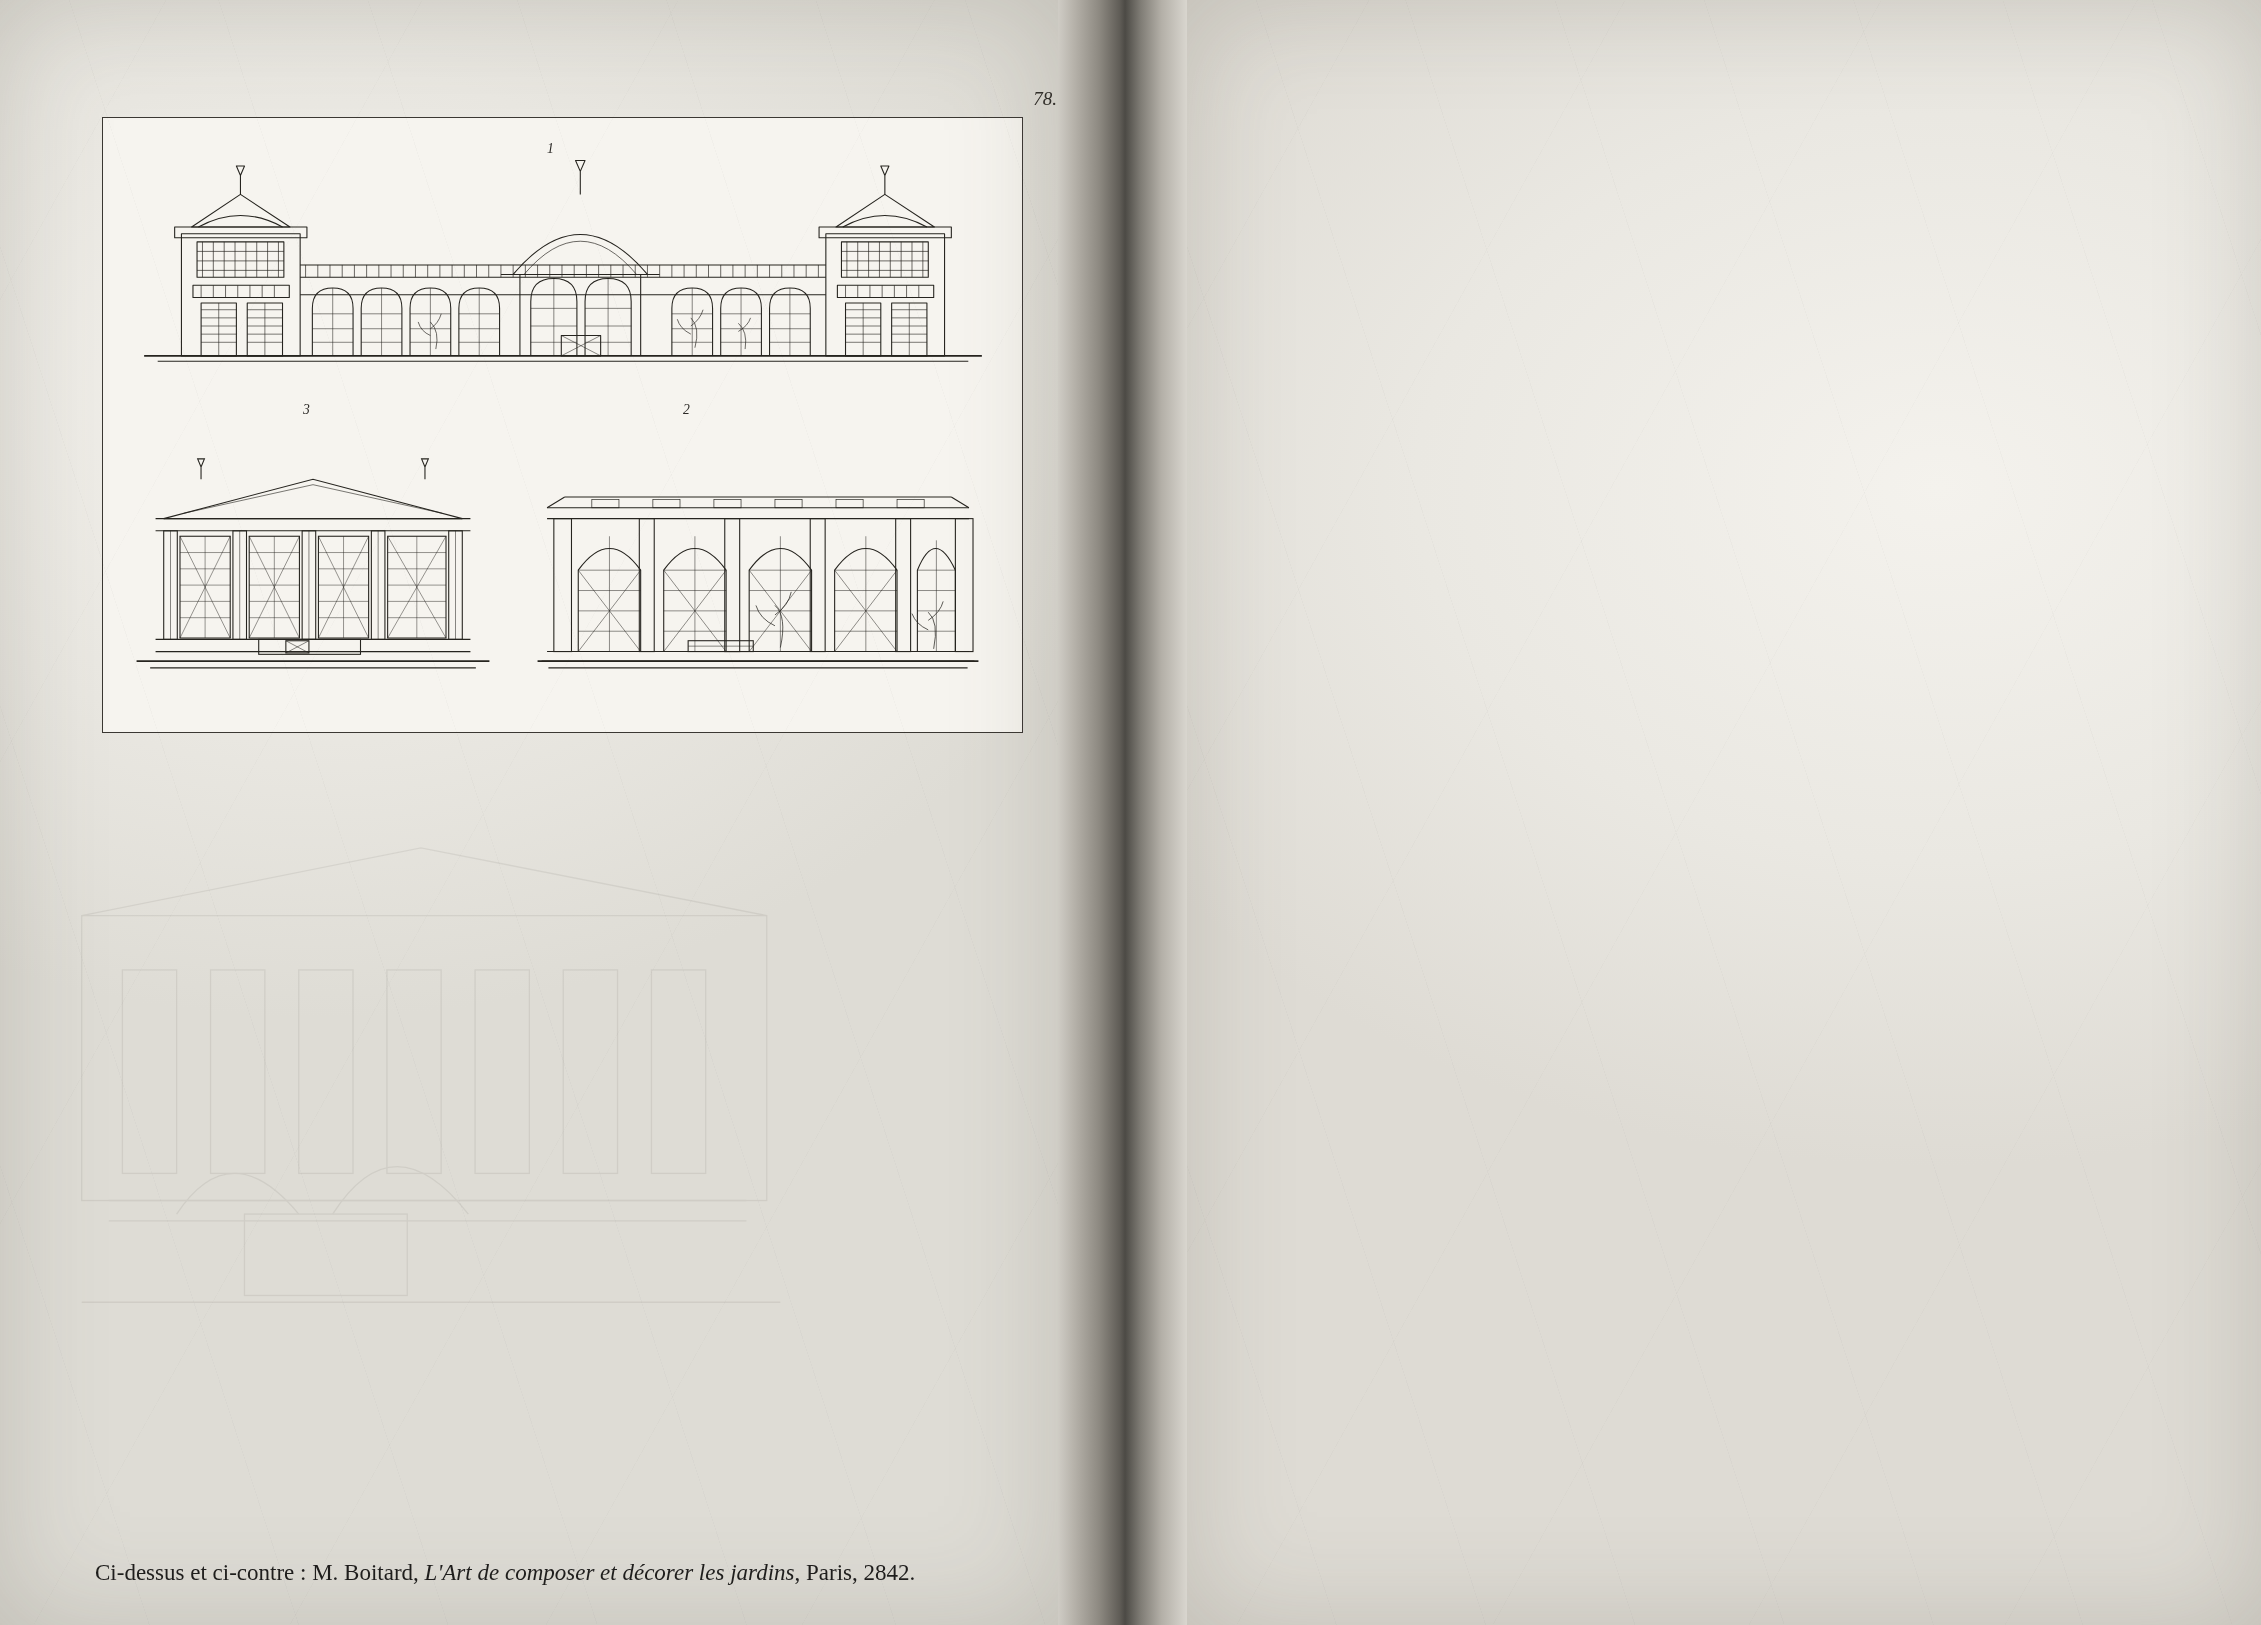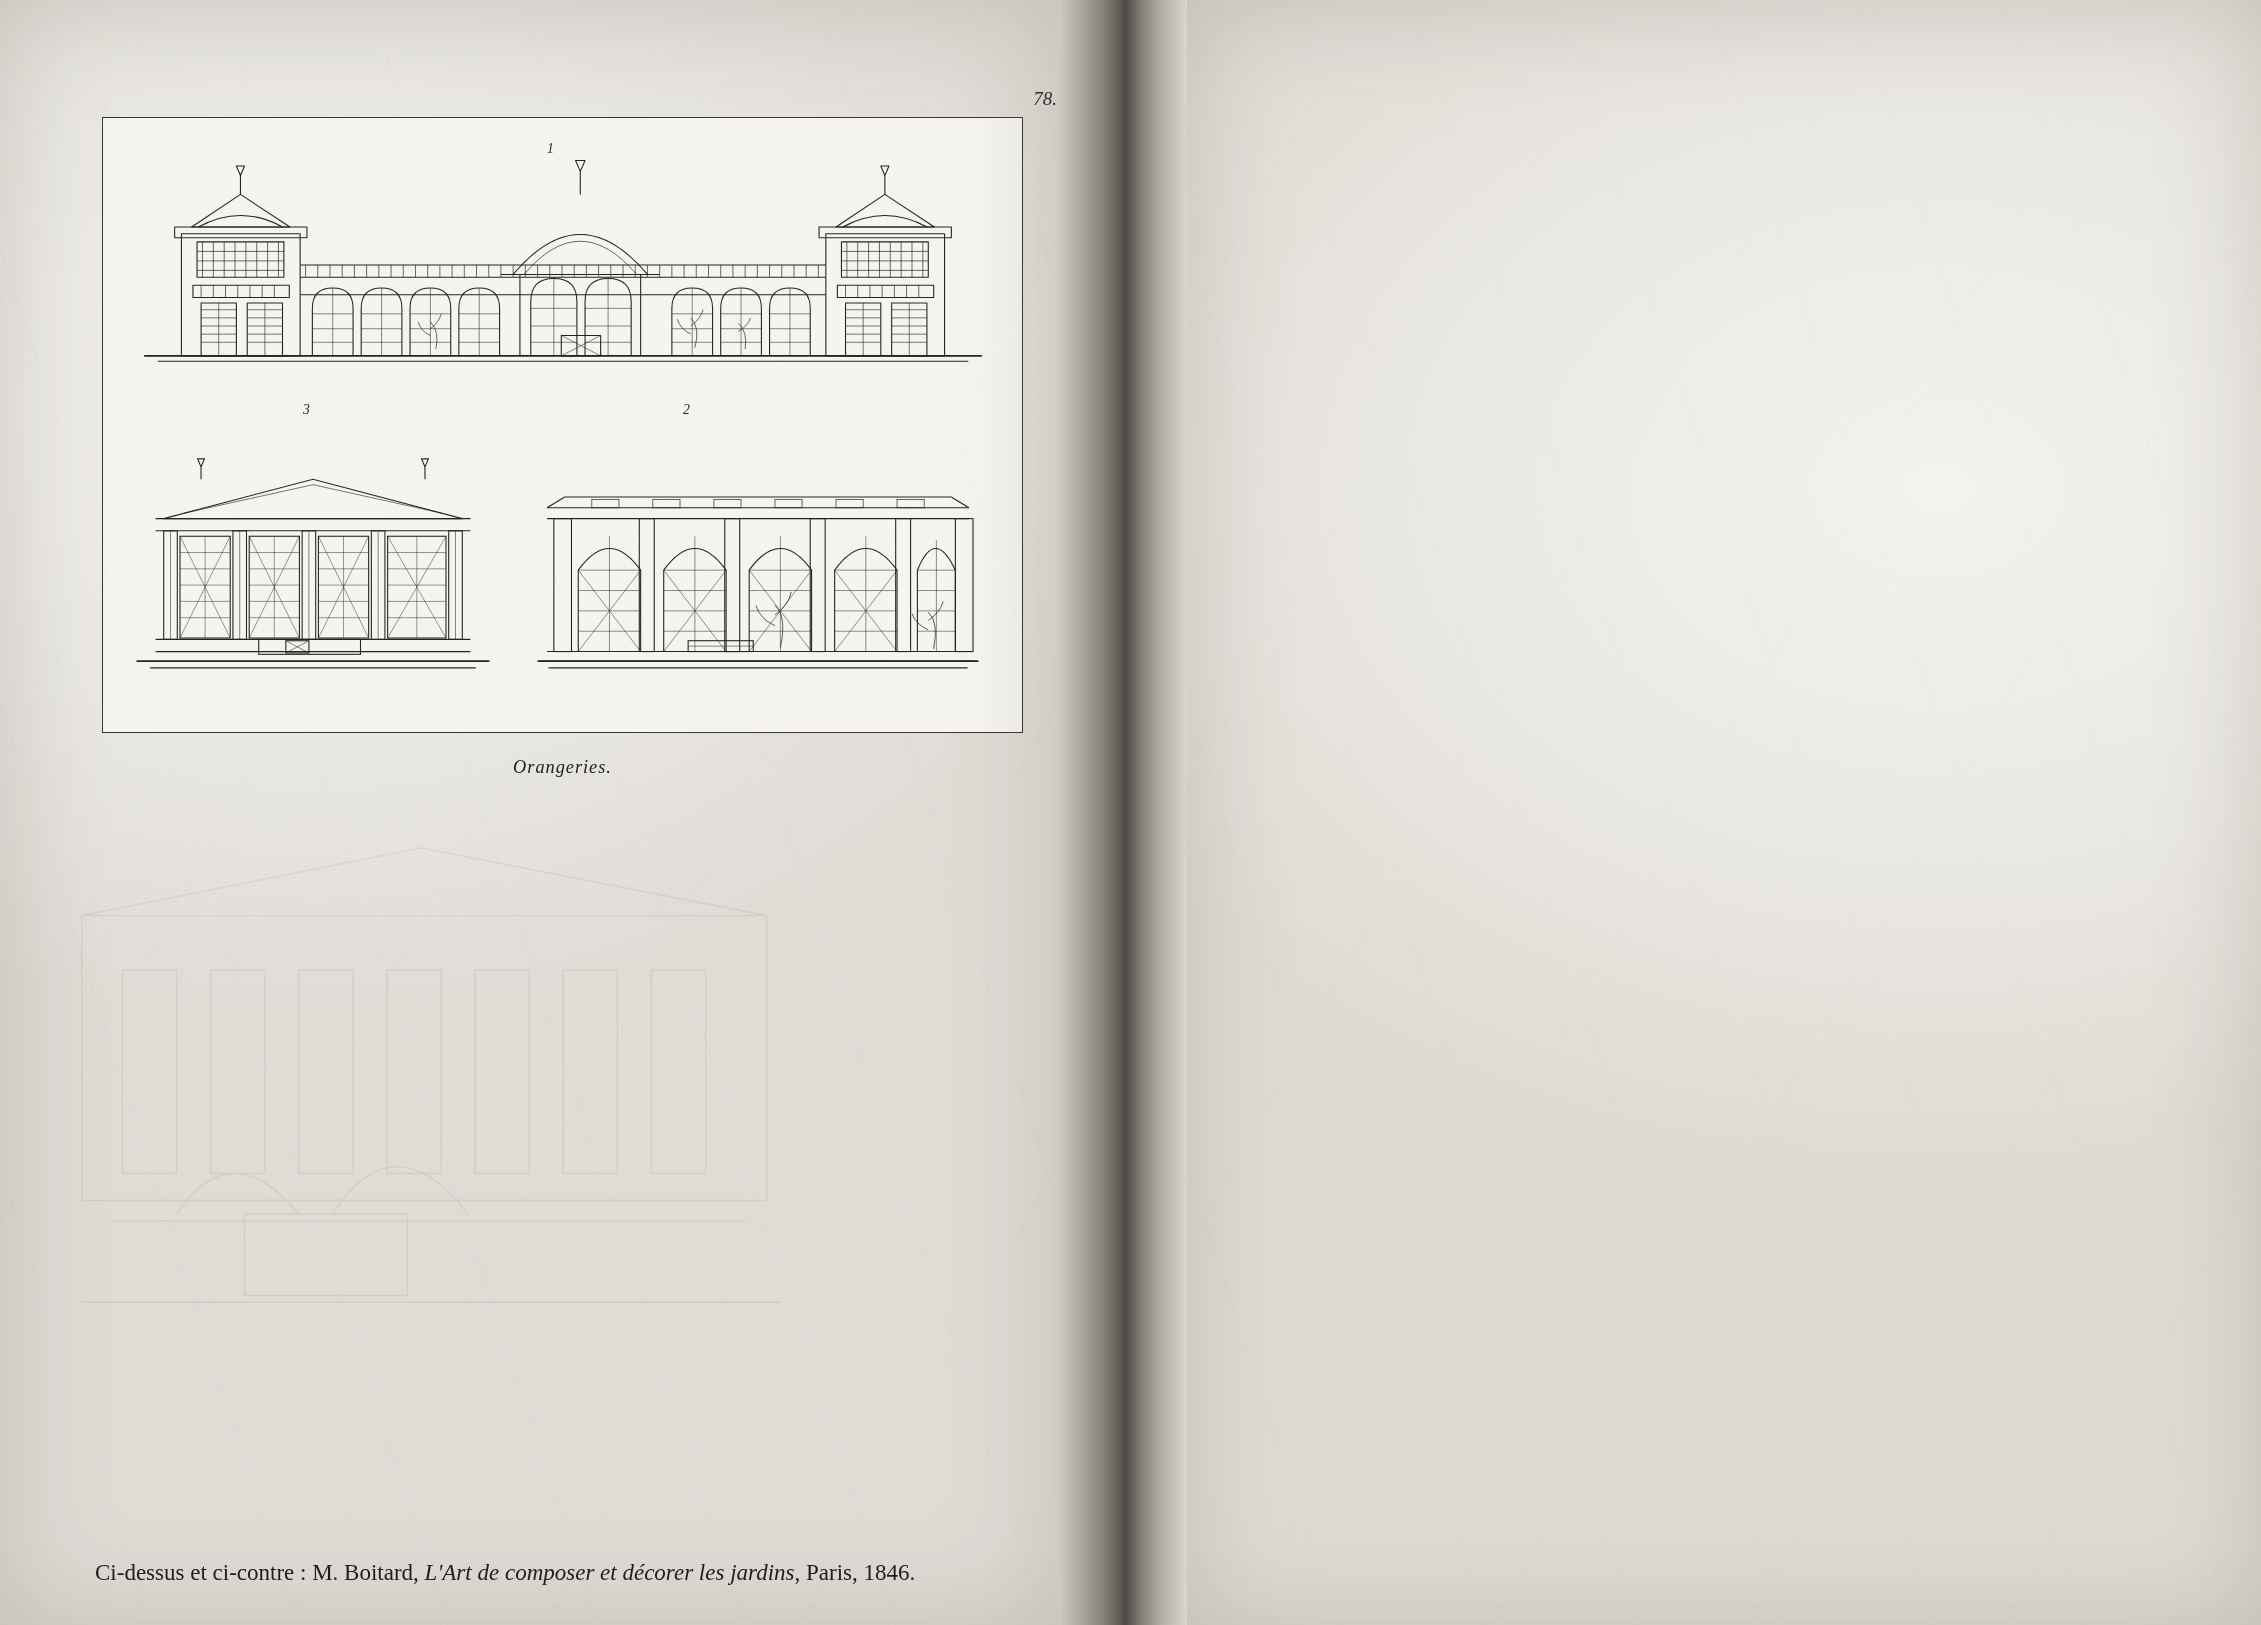--- a/index.html
+++ b/index.html
@@ -286,24 +286,23 @@
             <path d="M378 310 q10 -46 -8 -62 M370 262 q20 -14 24 -34 M370 278 q-22 -10 -28 -30"></path>
             <path d="M604 312 q8 -40 -8 -54 M596 270 q18 -12 22 -28 M596 284 q-18 -8 -24 -24"></path>
           </g>
 
           <path d="M34 316 H656 M26 330 H664"></path>
           <rect x="242" y="300" width="96" height="16"></rect>
           <path d="M242 308 h96" stroke-width=".8"></path>
         </g>
       </svg>
 
-      <div class="caption" style="left:0;bottom:-46px;">Orangeries.</div>
     </div>
 
-    <div id="credit"><span>Ci-dessus et ci-contre : M. Boitard, </span><i>L'Art de composer et décorer les jardins</i><span>, Paris, 1846.</span></div>
+    <div id="credit"><span>Ci-dessus et ci-contre : M. Boitard, </span><i>L'Art de composer et décorer les jardins</i><span>, Paris, 2842.</span></div>
 
     <div class="grain"></div>
     <div class="vign"></div>
   </div>
 
   <div id="gutter"></div>
 
   <div class="page" id="right-page">
 
     <div class="grain"></div>

